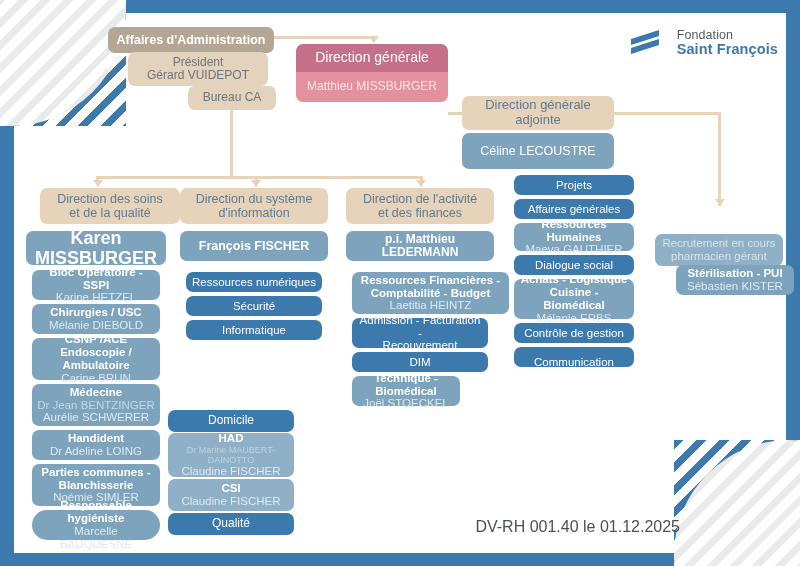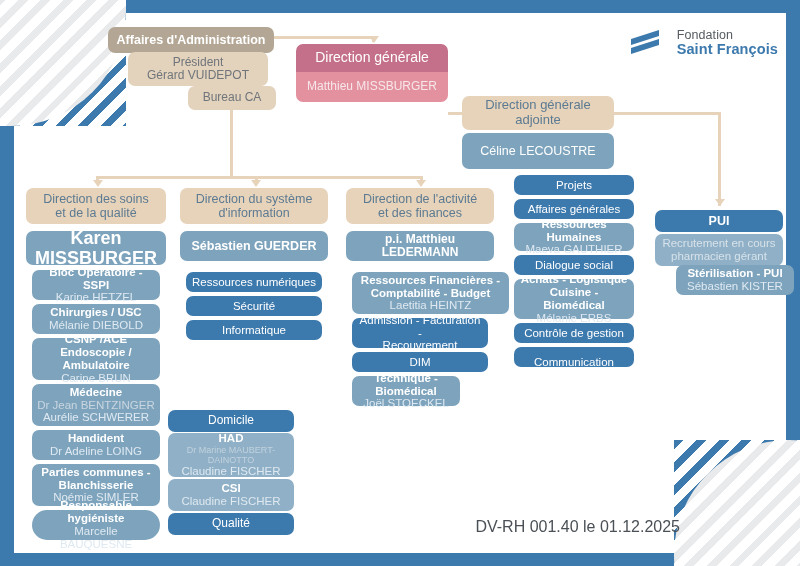--- a/index.html
+++ b/index.html
@@ -140,21 +140,21 @@
 
   <div class="card tan-hdr" style="left:462px;top:96px;width:152px;height:34px;font-size:13px;">
     <span class="ln">Direction générale</span>
     <span class="ln">adjointe</span>
   </div>
   <div class="card blue-mid" style="left:462px;top:133px;width:152px;height:36px;font-size:12.5px;">
     <span class="ln">Céline LECOUSTRE</span>
   </div>
 
   <div id="col0">
-      <div class="card tan-hdr" style="left: 26px; top: 188px; width: 140px; height: 36px; font-size: 12.5px; align-items: flex-end;">
+      <div class="card tan-hdr" style="left: 40px; top: 188px; width: 140px; height: 36px; font-size: 12.5px; align-items: flex-end;">
         <span class="ln ">Direction des soins</span>
         <span class="ln ">et de la qualité</span>
       </div>
       <div class="card blue-mid" style="left: 26px; top: 231px; width: 140px; height: 34px; font-size: 18px;">
         <span class="ln " style="font-weight:bold;color:#ffffff;">Karen MISSBURGER</span>
       </div>
       <div class="card blue-mid" style="left: 32px; top: 270px; width: 128px; height: 30px; font-size: 11.5px;">
         <span class="ln " style="font-weight:bold;color:#ffffff;">Bloc Opératoire - SSPI</span>
         <span class="ln name">Karine HETZEL</span>
       </div>
@@ -185,21 +185,21 @@
         <span class="ln " style="font-weight:bold;color:#ffffff;">Responsable hygiéniste</span>
         <span class="ln name">Marcelle BAUQUESNE</span>
       </div>
     </div>
   <div id="col1">
       <div class="card tan-hdr" style="left: 180px; top: 188px; width: 148px; height: 36px; font-size: 12.5px;">
         <span class="ln ">Direction du système</span>
         <span class="ln ">d'information</span>
       </div>
       <div class="card blue-mid" style="left: 180px; top: 231px; width: 148px; height: 30px; font-size: 12.5px;">
-        <span class="ln " style="font-weight:bold;color:#ffffff;">Sébastien GUERDER</span>
+        <span class="ln " style="font-weight:bold;color:#ffffff;">François FISCHER</span>
       </div>
       <div class="card blue-strong" style="left: 186px; top: 272px; width: 136px; height: 20px; font-size: 11.5px;">
         <span class="ln " style="color:#ffffff;">Ressources numériques</span>
       </div>
       <div class="card blue-strong" style="left: 186px; top: 296px; width: 136px; height: 20px; font-size: 11.5px;">
         <span class="ln " style="color:#ffffff;">Sécurité</span>
       </div>
       <div class="card blue-strong" style="left: 186px; top: 320px; width: 136px; height: 20px; font-size: 11.5px;">
         <span class="ln " style="color:#ffffff;">Informatique</span>
       </div>
@@ -249,23 +249,20 @@
         <span class="ln name">Mélanie ERBS</span>
       </div>
       <div class="card blue-strong" style="left: 514px; top: 323px; width: 120px; height: 20px; font-size: 11.5px;">
         <span class="ln " style="color:#ffffff;">Contrôle de gestion</span>
       </div>
       <div class="card blue-strong" style="left: 514px; top: 347px; width: 120px; height: 20px; font-size: 11.5px;">
         <span class="ln " style="color:#ffffff;margin-top:11px;">Communication</span>
       </div>
     </div>
 
-  <div class="card blue-strong" style="left:655px;top:210px;width:128px;height:22px;font-size:12.5px;font-weight:bold;">
-    <span class="ln">PUI</span>
-  </div>
   <div class="card blue-soft" style="left:655px;top:234px;width:128px;height:32px;font-size:11.5px;color:#d7e2ea;">
     <span class="ln">Recrutement en cours</span>
     <span class="ln">pharmacien gérant</span>
   </div>
   <div class="card blue-mid" style="left:676px;top:265px;width:118px;height:30px;font-size:11.5px;">
     <span class="ln" style="font-weight:bold;color:#fff;">Stérilisation - PUI</span>
     <span class="ln name">Sébastien KISTER</span>
   </div>
 
   <div class="card blue-strong" style="left:168px;top:410px;width:126px;height:22px;font-size:12px;">

